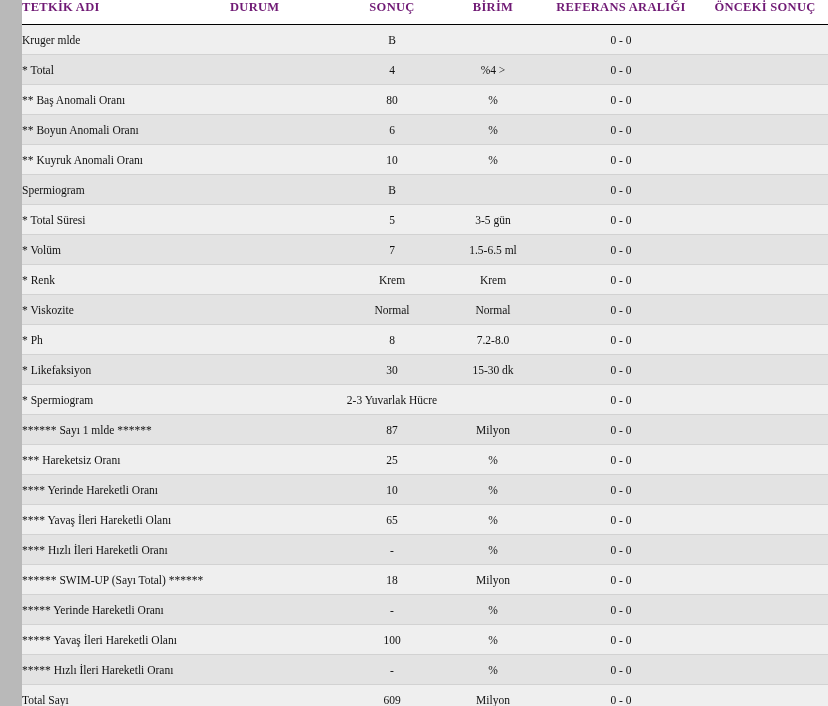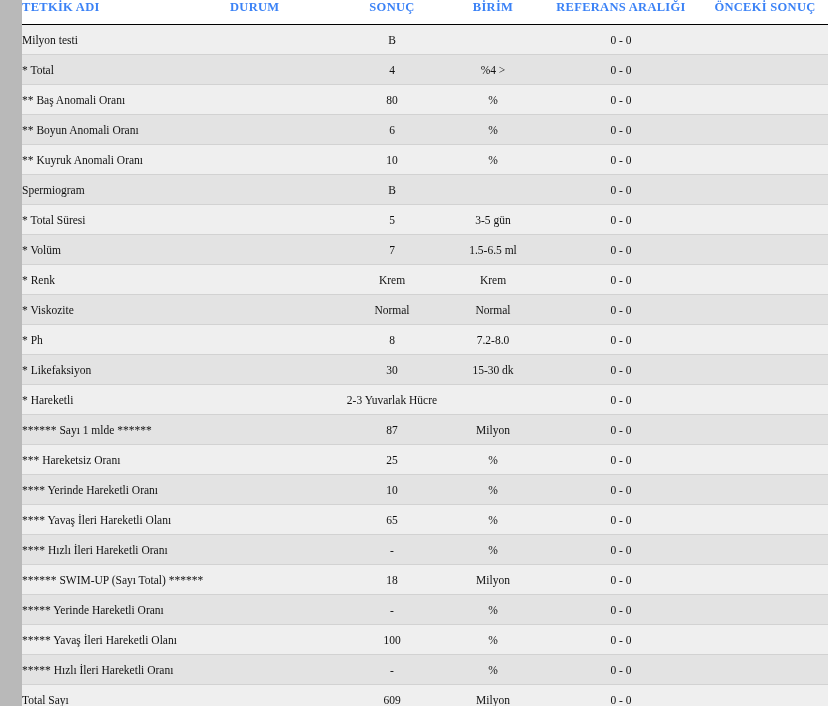--- a/index.html
+++ b/index.html
@@ -24,21 +24,21 @@
   }
   table.report {
     border-collapse: collapse;
     width: 772px;
     table-layout: fixed;
   }
   table.report thead th {
     font-family: "Liberation Serif", serif;
     font-size: 12.5px;
     font-weight: bold;
-    color: #3b82f6;
+    color: #701a75;
     letter-spacing: 0.3px;
     padding: 0 0 9px 0;
     vertical-align: bottom;
     background: #ffffff;
     border-bottom: 1.5px solid #000;
   }
   th.c-name   { text-align: left;  padding-left: 20px; width: 208px; }
   th.c-durum  { text-align: left;  width: 110px; margin-left: 48px; }
   th.c-sonuc  { text-align: center;width: 104px; }
   th.c-birim  { text-align: center;width: 98px;  }
@@ -73,21 +73,21 @@
         <th class="c-name">TETKİK ADI</th>
         <th class="c-durum">DURUM</th>
         <th class="c-sonuc">SONUÇ</th>
         <th class="c-birim">BİRİM</th>
         <th class="c-ref">REFERANS ARALIĞI</th>
         <th class="c-onceki">ÖNCEKİ SONUÇ</th>
       </tr>
     </thead>
     <tbody id="rows-body">
         <tr>
-          <td class="c-name">Milyon testi</td>
+          <td class="c-name">Kruger mlde</td>
           <td class="c-durum"></td>
           <td class="c-sonuc">B</td>
           <td class="c-birim"></td>
           <td class="c-ref">0 - 0</td>
           <td class="c-onceki"></td>
         </tr>
         <tr>
           <td class="c-name">* Total</td>
           <td class="c-durum"></td>
           <td class="c-sonuc">4</td>
@@ -169,21 +169,21 @@
         </tr>
         <tr>
           <td class="c-name">* Likefaksiyon</td>
           <td class="c-durum"></td>
           <td class="c-sonuc">30</td>
           <td class="c-birim">15-30 dk</td>
           <td class="c-ref">0 - 0</td>
           <td class="c-onceki"></td>
         </tr>
         <tr>
-          <td class="c-name">* Hareketli</td>
+          <td class="c-name">* Spermiogram</td>
           <td class="c-durum"></td>
           <td class="c-sonuc">2-3 Yuvarlak Hücre</td>
           <td class="c-birim"></td>
           <td class="c-ref">0 - 0</td>
           <td class="c-onceki"></td>
         </tr>
         <tr>
           <td class="c-name">****** Sayı 1 mlde ******</td>
           <td class="c-durum"></td>
           <td class="c-sonuc">87</td>

